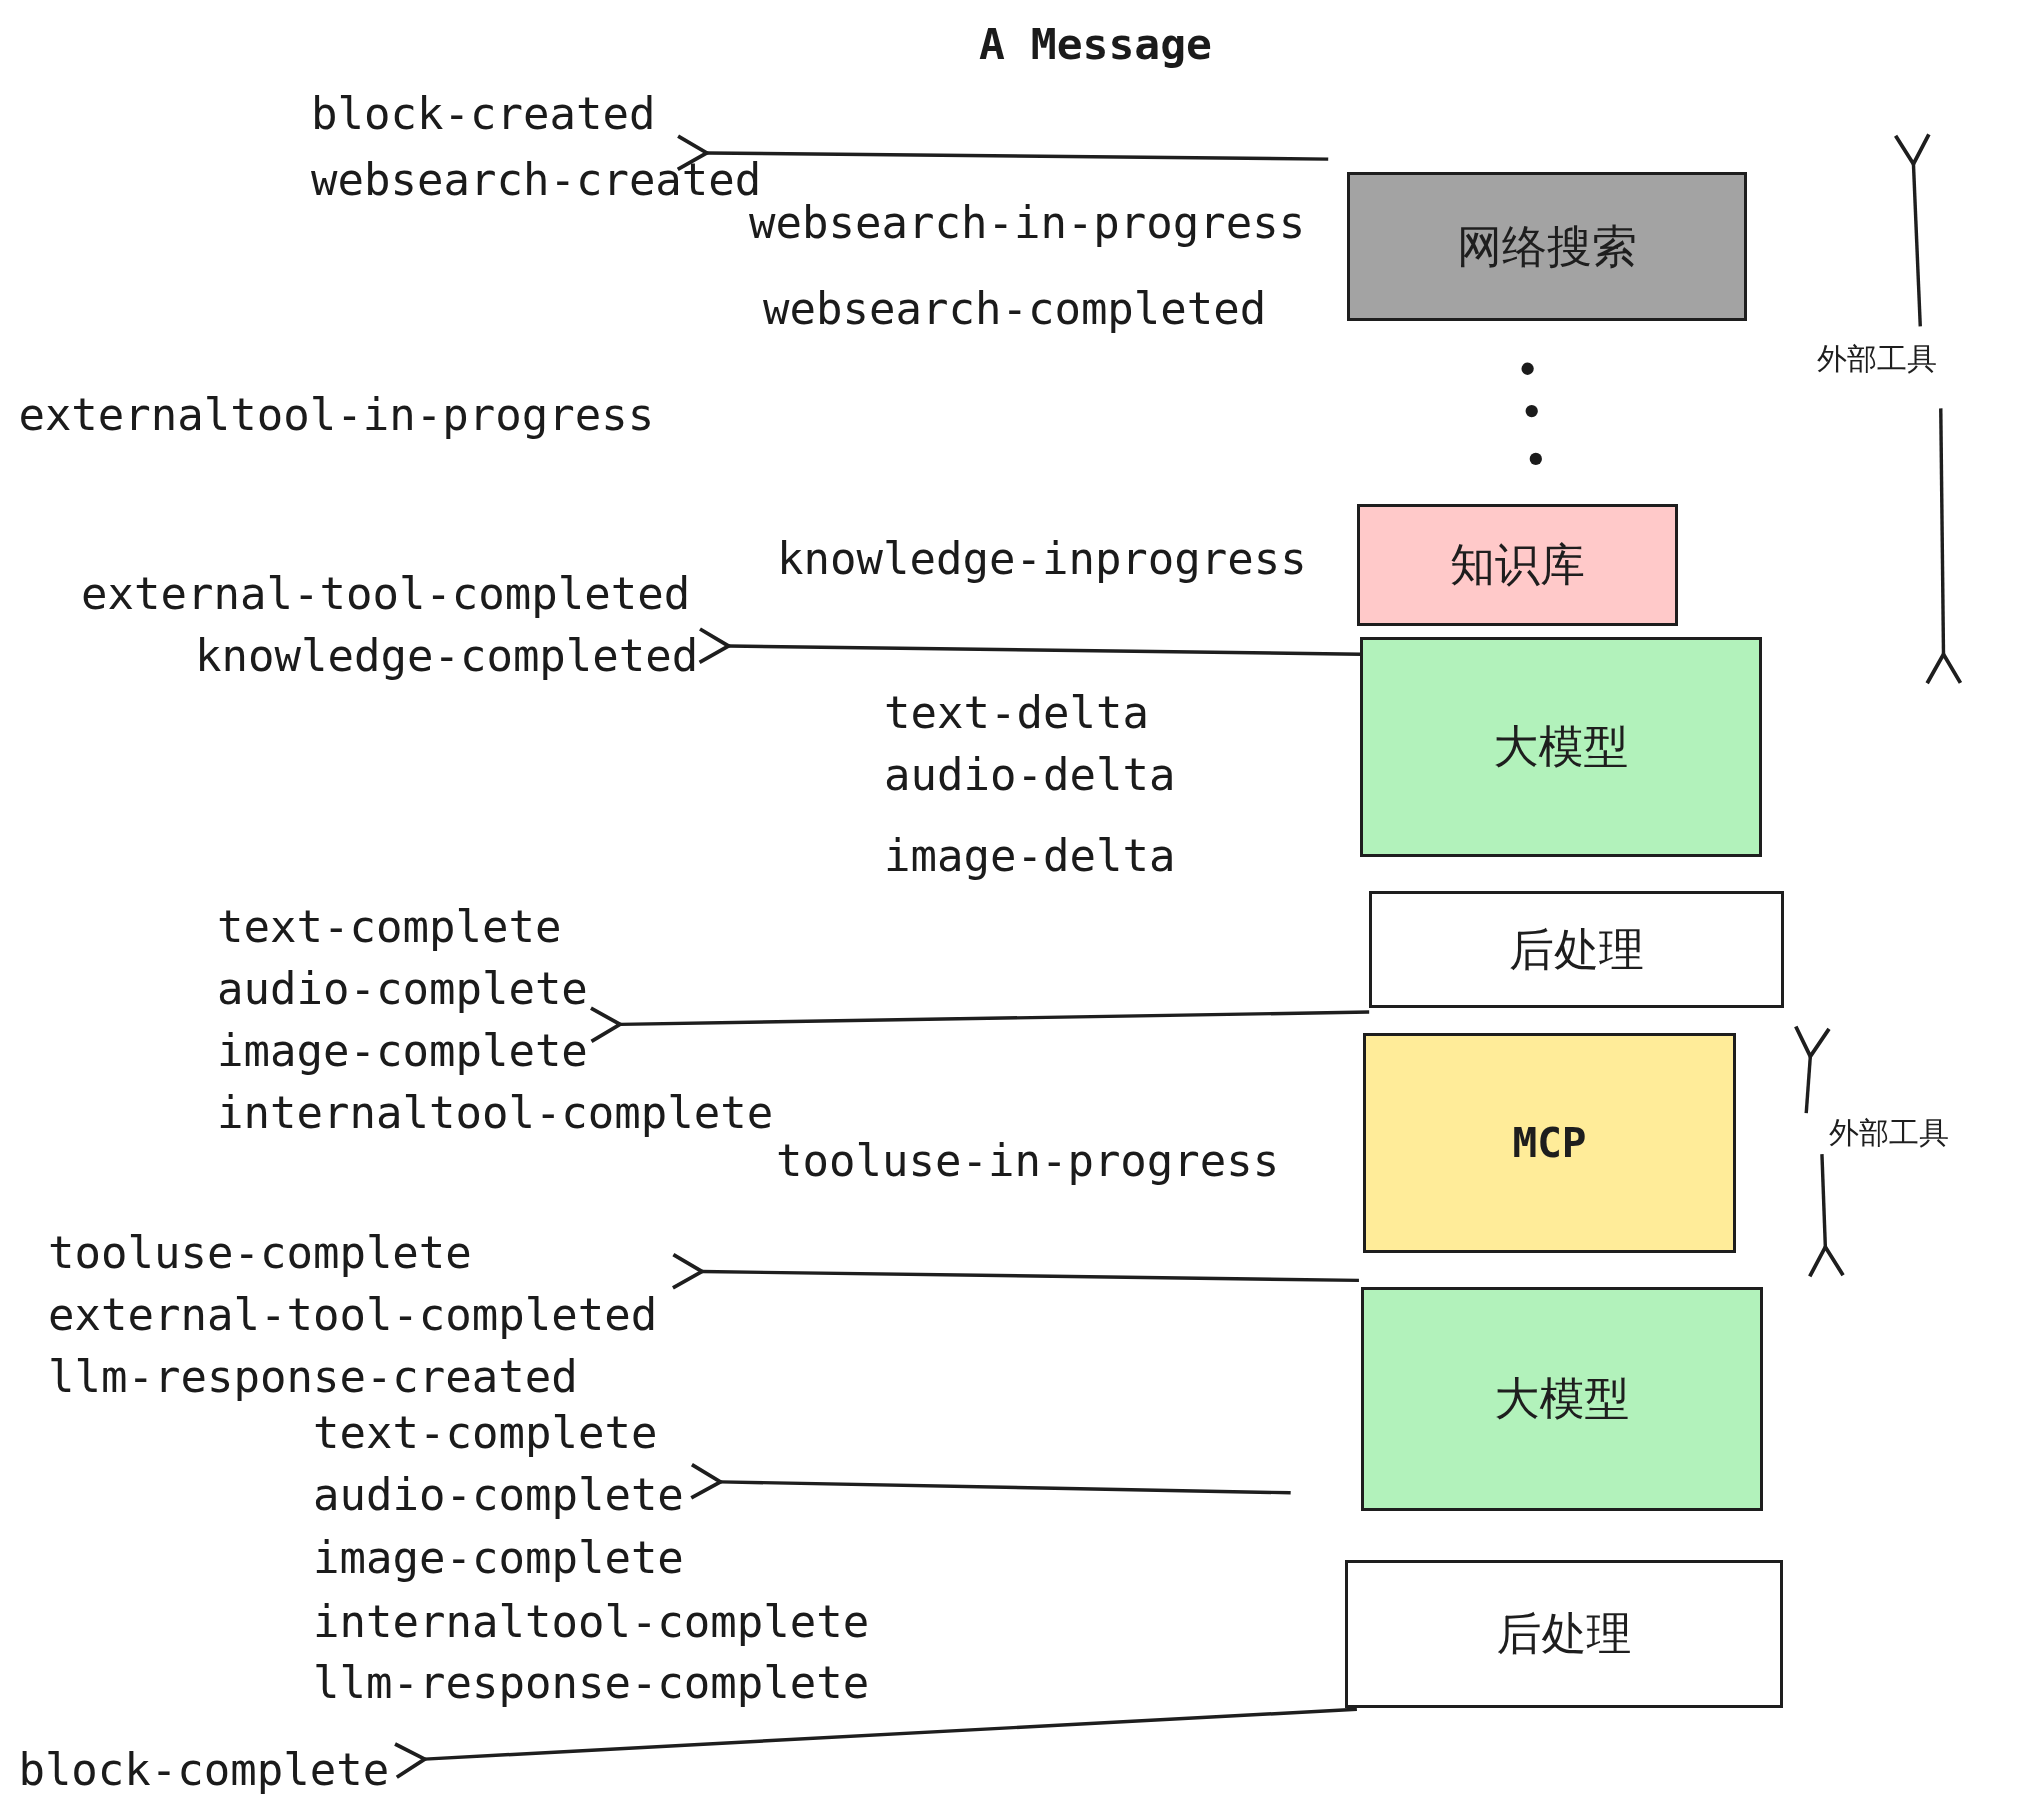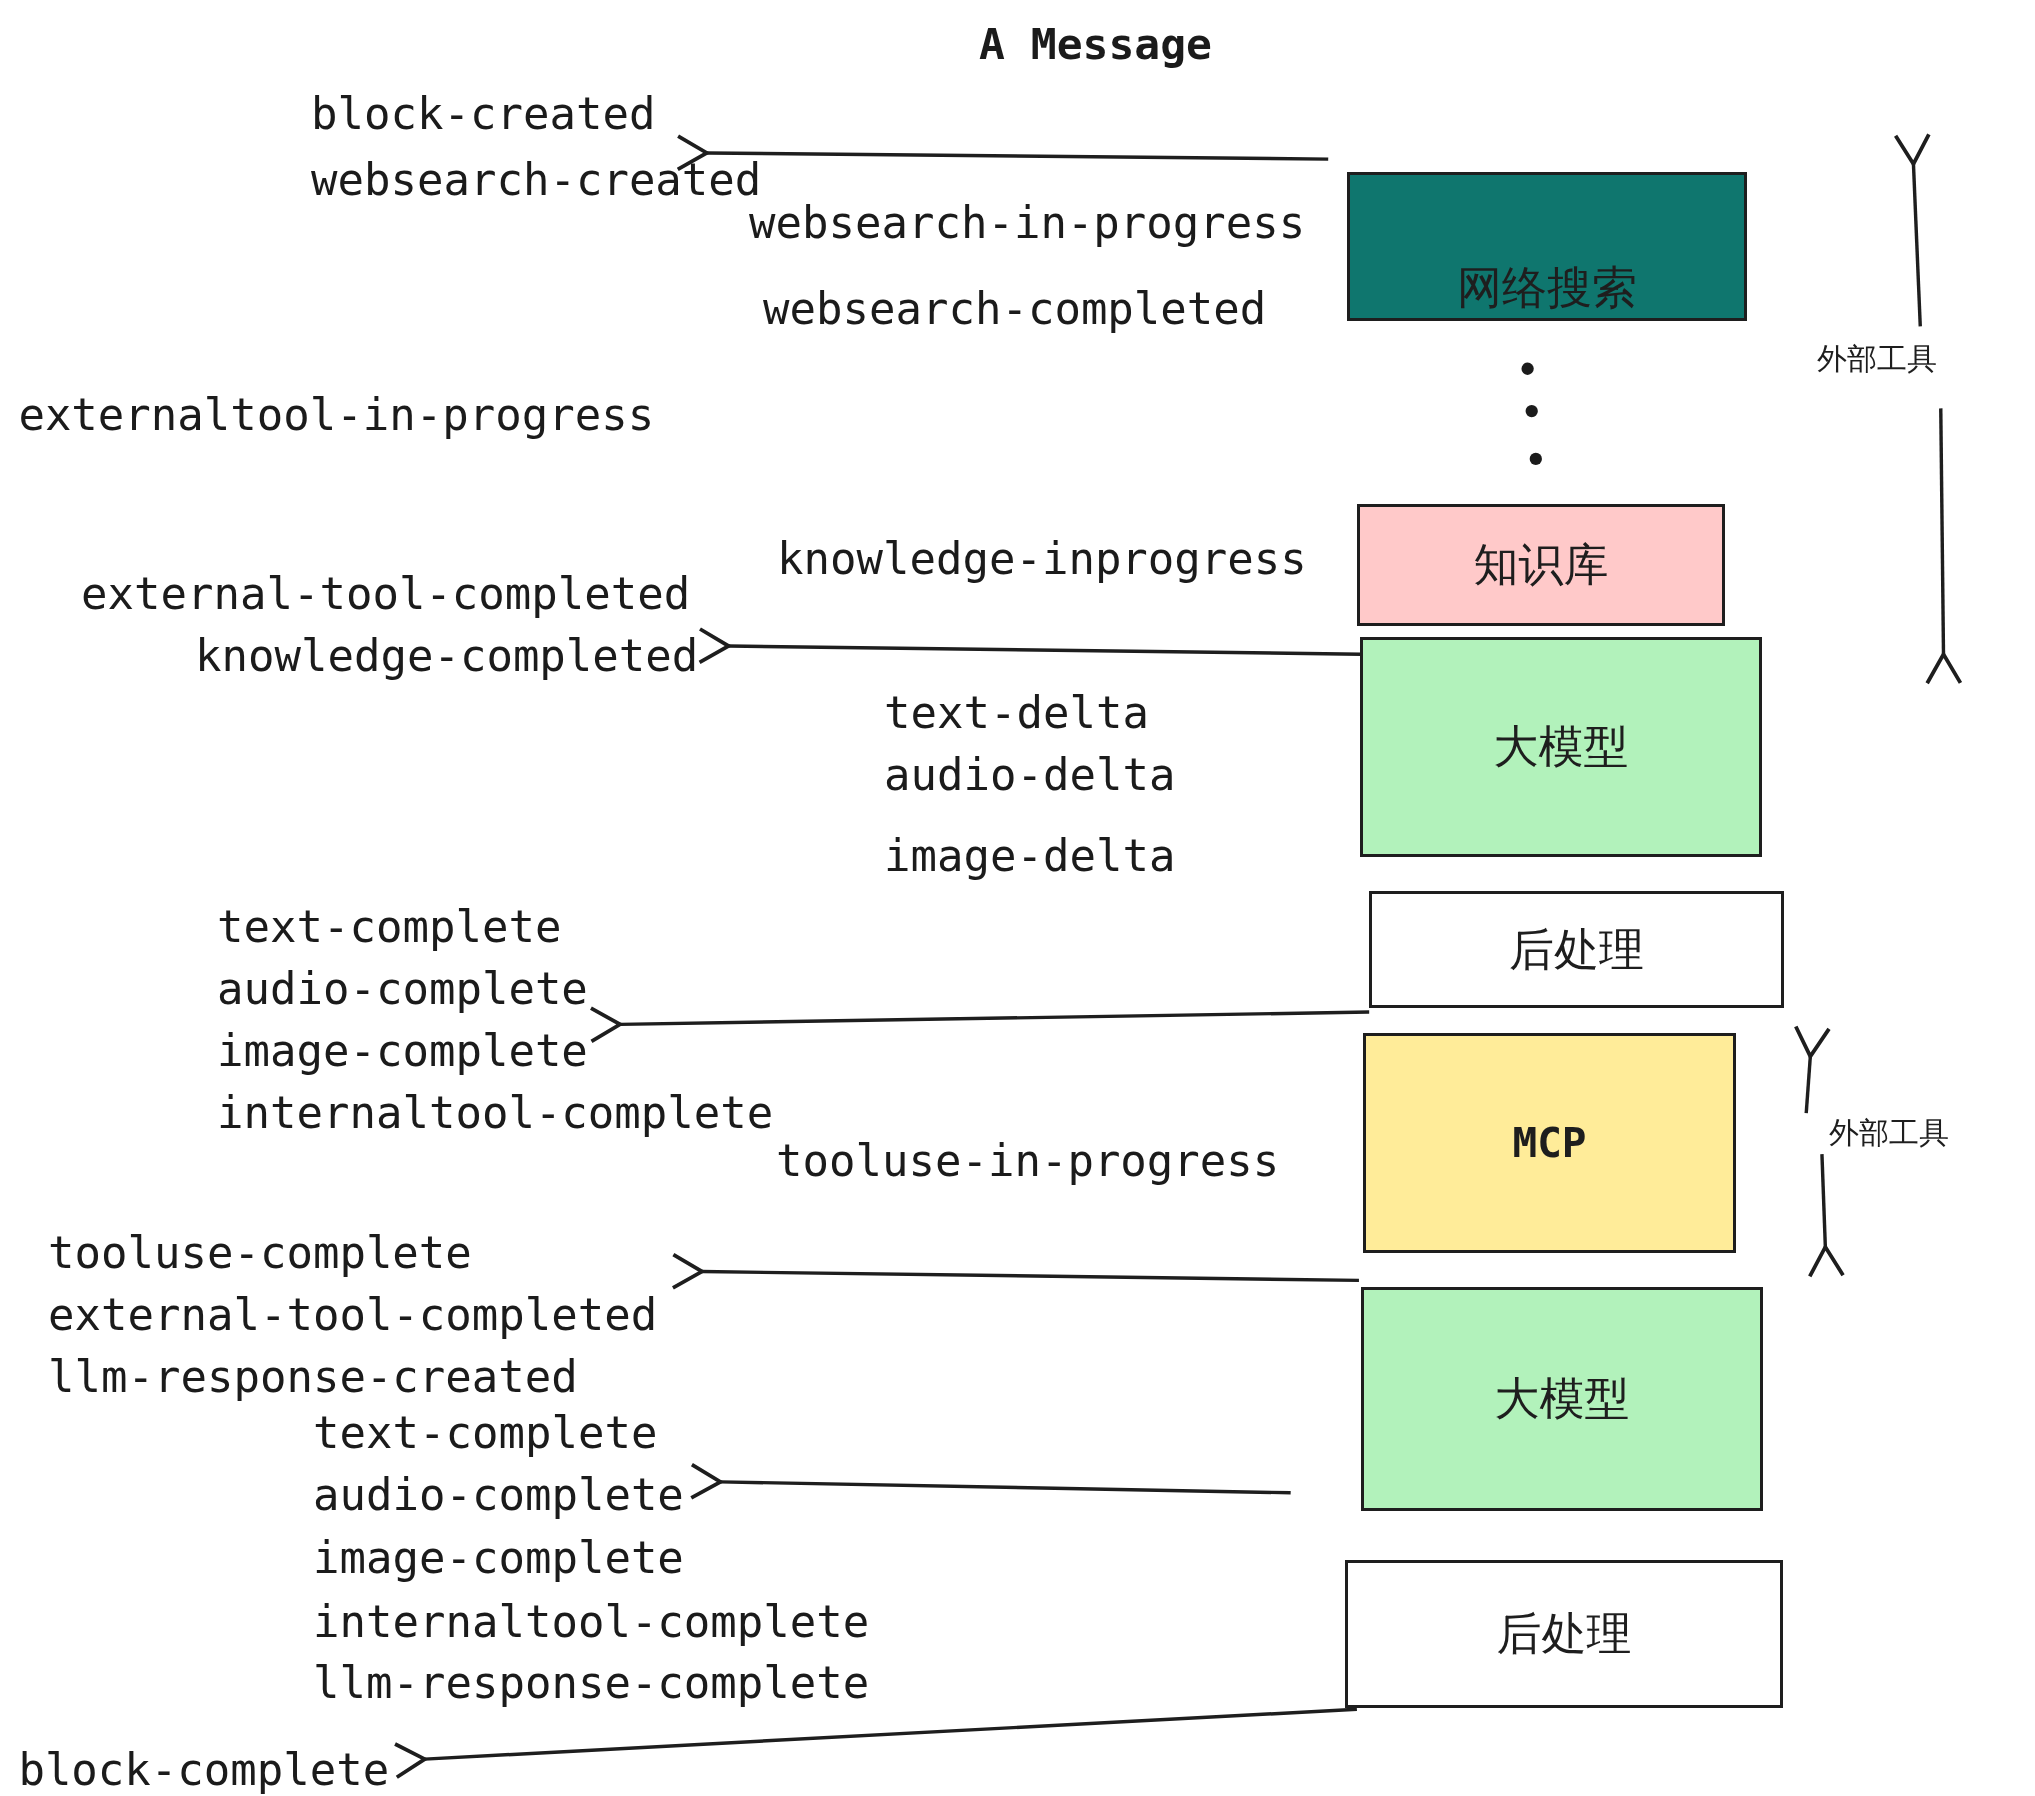--- a/index.html
+++ b/index.html
@@ -12,21 +12,21 @@
          white-space:nowrap;color:#1b1b1b;}
   .box{position:absolute;border:3.4px solid #1e1e1e;display:flex;align-items:center;justify-content:center;
        box-sizing:border-box;background:#fff;}
   .box .lbl{font-family:"Liberation Sans", sans-serif;font-size:45px;font-weight:500;color:#1e1e1e;
             white-space:nowrap;}
   .box .lbl.mono{font-family:"DejaVu Sans Mono", monospace;font-size:41px;font-weight:700;}
   .side-label{position:absolute;font-family:Liberation Serif, serif;font-size:30px;font-weight:500;
               color:#1e1e1e;white-space:nowrap;}
   
   #box-websearch {left:1347px;top:172px; width:400px;height:149px;}
-  #box-knowledge {left:1357px;top:504px; width:368px;height:122px;}
+  #box-knowledge {left:1357px;top:504px; width:321px;height:122px;}
   #box-llm1      {left:1360px;top:637px; width:402px;height:220px;}
   #box-post1     {left:1369px;top:891px;width:415px;height:117px;}
   #box-mcp       {left:1363px;top:1033px;width:373px;height:220px;}
   #box-llm2      {left:1361px;top:1287px;width:402px;height:224px;}
   #box-post2     {left:1345px;top:1560px;width:438px;height:148px;}
   
   #ev-block-created          {left:311px; top:92px;}
   #ev-websearch-created      {left:311px; top:158px;text-align:right;}
   #ev-websearch-in-progress  {left:749px;top:201px;}
   #ev-websearch-completed    {left:763px;top:287px;}
@@ -80,21 +80,21 @@
     </g>
     <g fill="#1b1b1b">
       <circle cx="2237" cy="540" r="9"></circle>
       <circle cx="2243" cy="602" r="9"></circle>
       <circle cx="2249" cy="672" r="9"></circle>
     </g>
   </svg>
 
   <div class="title" id="page-title">A Message</div>
 
-  <div class="box" id="box-websearch" style="background-color: #0f766e; align-items: flex-end;">
+  <div class="box" id="box-websearch" style="background-color: #a3a3a3;">
     <span class="lbl">网络搜索</span>
   </div>
   <div class="box" id="box-knowledge" style="background-color: rgb(255, 201, 201);">
     <span class="lbl">知识库</span>
   </div>
   <div class="box" id="box-llm1" style="background-color: rgb(178, 242, 187);">
     <span class="lbl">大模型</span>
   </div>
   <div class="box" id="box-post1" style="background-color: rgb(255, 255, 255);">
     <span class="lbl">后处理</span>

